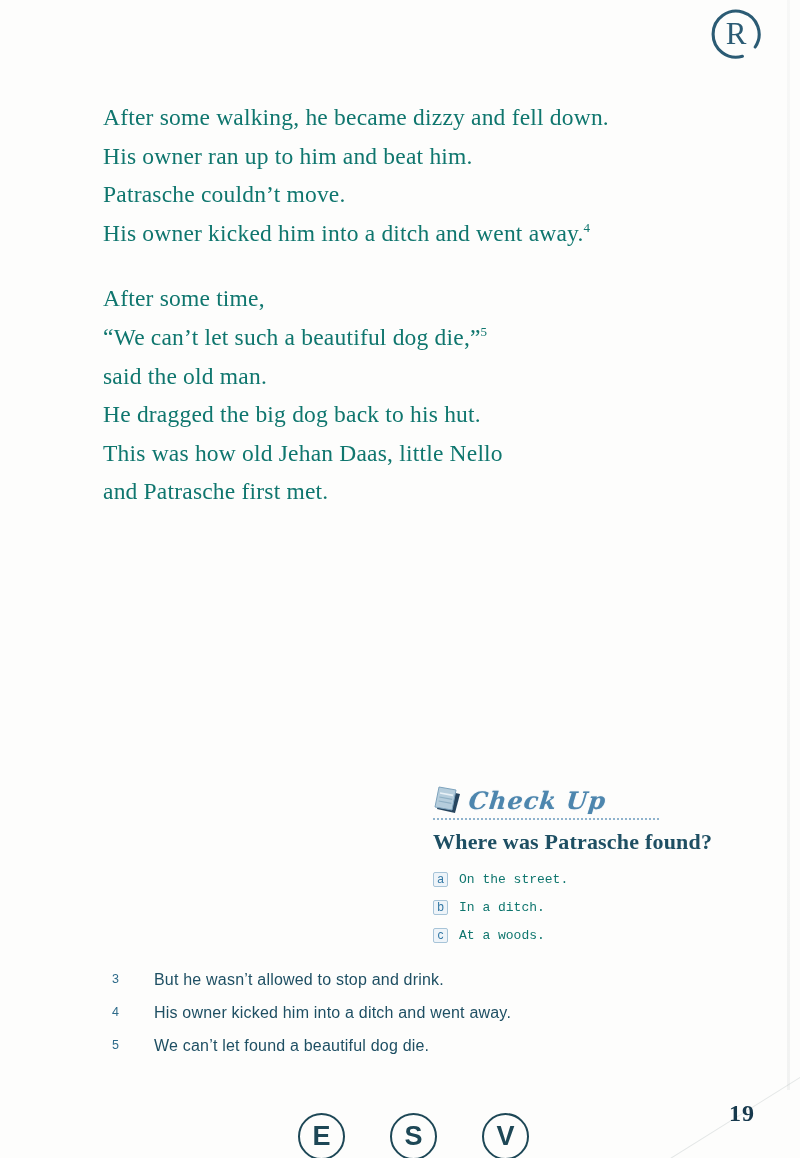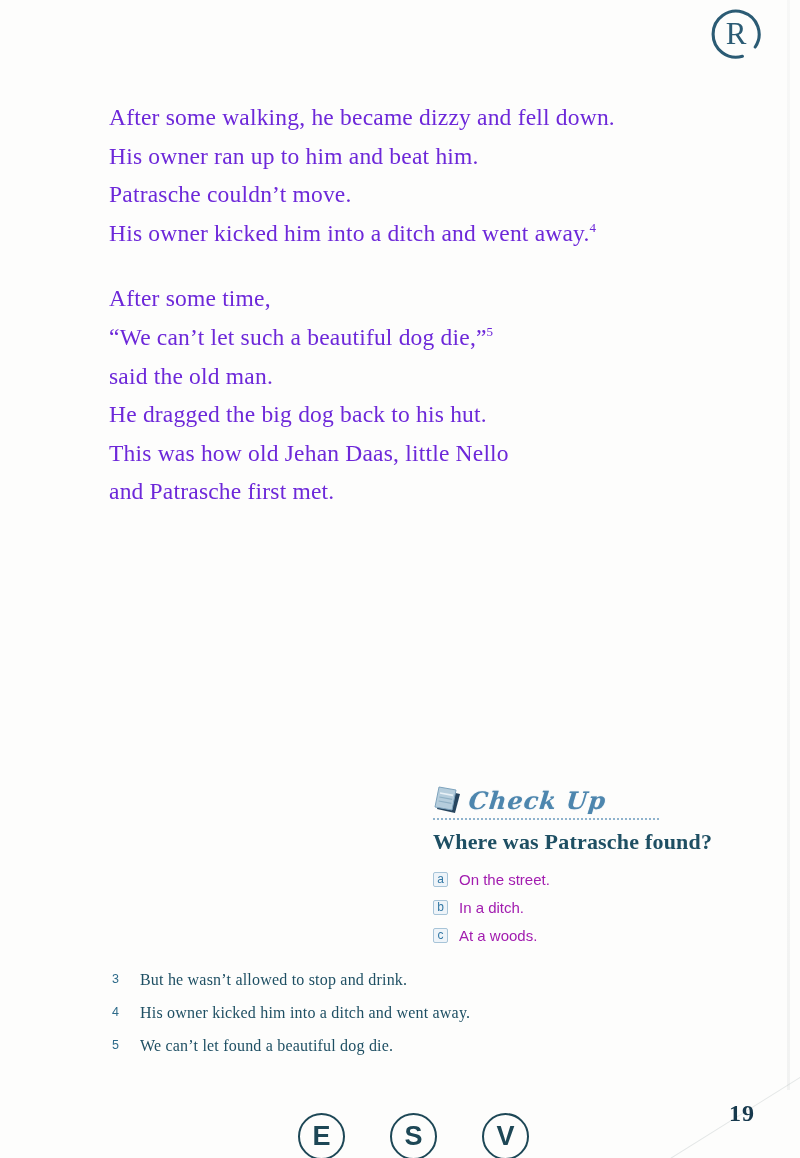--- a/index.html
+++ b/index.html
@@ -20,22 +20,22 @@
   .corner-line {
     position: absolute; right: -30px; bottom: 30px; width: 220px; height: 1px;
     background: rgba(180,188,190,0.35); transform: rotate(-32deg);
   }
 
   
   .logo { position: absolute; left: 710px; top: 8px; width: 56px; height: 60px; }
 
   
   .story {
-    position: absolute; left: 109px; top: 93px; width: 620px;
-    color: #6d28d9;
+    position: absolute; left: 103px; top: 93px; width: 620px;
+    color: #0f766e;
     font-size: 23.5px;
     letter-spacing: 0.2px;
   }
   .story .para { margin-bottom: 27px; }
   .story .line { height: 38.6px; line-height: 38.6px; white-space: nowrap; }
   .story sup { font-size: 13px; vertical-align: 9px; letter-spacing: 0; }
 
   
   .checkup { position: absolute; left: 433px; top: 784px; width: 300px; }
   .checkup-header {
@@ -63,35 +63,35 @@
   .option-row { display: flex; align-items: center; height: 28px; }
   .option-letter {
     width: 15px; height: 15px; border-radius: 2px;
     border: 1px solid #a7c4d8; background: #eef4f9;
     color: #3579a5; font-family: "Liberation Sans", sans-serif;
     font-size: 12px; line-height: 13px; text-align: center;
     flex: 0 0 auto;
   }
   .option-text {
     margin-left: 11px;
-    font-family: Liberation Sans, sans-serif;
-    font-size: 15px; color: #a21caf;
+    font-family: Liberation Mono, monospace;
+    font-size: 13px; color: #0f766e;
   }
 
   
   .footnotes { position: absolute; left: 112px; top: 971px; width: 560px; }
   .footnote-row { display: flex; align-items: flex-start; height: 33px; }
   .footnote-num {
     width: 16px; flex: 0 0 auto;
     font-family: "Liberation Sans", sans-serif;
     font-size: 12.5px; color: #2e6b8a; padding-top: 1px;
   }
   .footnote-text {
-    margin-left: 12px;
-    font-family: Liberation Serif, serif;
+    margin-left: 26px;
+    font-family: Liberation Sans, sans-serif;
     font-size: 16px; color: #1e4f63; letter-spacing: 0.2px;
   }
 
   
   .badges { position: absolute; left: 298px; top: 1113px; display: flex; gap: 45px; }
   .badge {
     width: 47px; height: 47px; border-radius: 50%;
     border: 2.6px solid #1d4756;
     display: flex; align-items: center; justify-content: center;
     font-family: "Liberation Sans", sans-serif;

